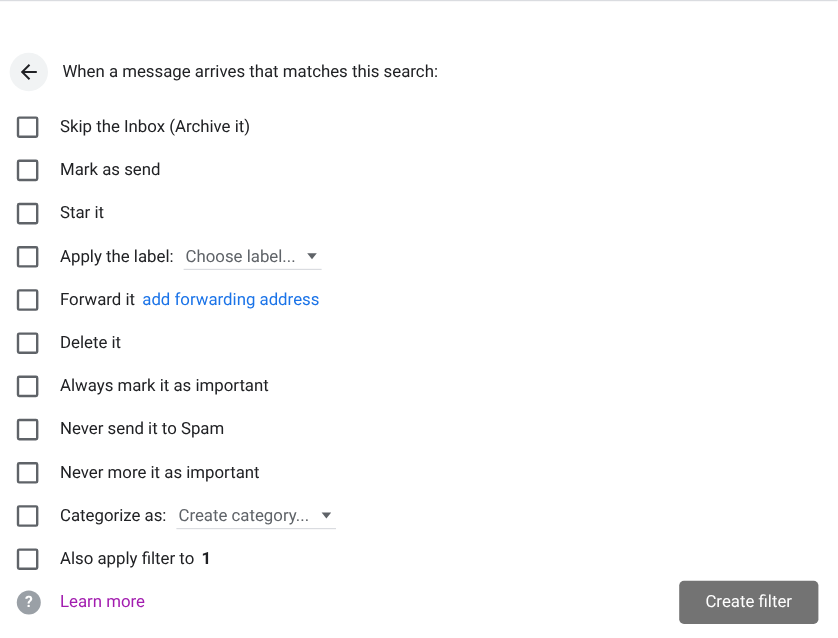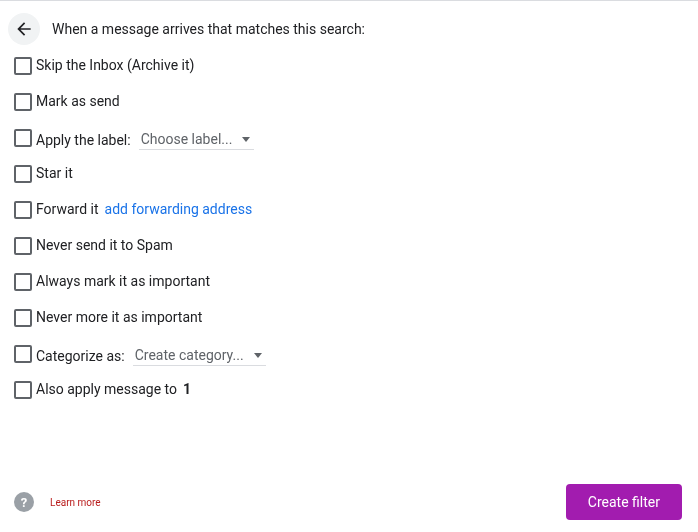--- a/index.html
+++ b/index.html
@@ -15,20 +15,21 @@
       width: 698px;
       height: 532px;
       position: relative;
       border-top: 1px solid #dadce0;
     }
     .header {
       display: flex;
       align-items: center;
       padding: 12px 8px 8px 8px;
       gap: 12px;
+      margin-top: 31px;
     }
     .back-btn {
       width: 32px;
       height: 32px;
       border-radius: 50%;
       background: #f1f3f4;
       display: flex;
       align-items: center;
       justify-content: center;
       cursor: pointer;
@@ -41,23 +42,23 @@
     }
     .header-title {
       font-size: 14px;
       color: #202124;
     }
     .options {
       padding: 4px 0 0 14px;
     }
     .option-row {
       display: flex;
-      align-items: flex-start;
+      align-items: center;
       min-height: 36px;
-      gap: 4px;
+      gap: 18px;
     }
     .checkbox {
       width: 18px;
       height: 18px;
       border: 2px solid #5f6368;
       border-radius: 2px;
       cursor: pointer;
       flex-shrink: 0;
       background: #fff;
     }
@@ -116,26 +117,26 @@
       background: #9aa0a6;
       color: #fff;
       display: flex;
       align-items: center;
       justify-content: center;
       font-size: 13px;
       font-weight: 700;
       cursor: pointer;
     }
     .learn-more {
-      color: #b91c1c;
-      font-size: 10px;
+      color: #a21caf;
+      font-size: 14px;
       cursor: pointer;
     }
     .create-btn {
-      background: #a21caf;
+      background: #737373;
       color: #fff;
       border: none;
       border-radius: 4px;
       padding: 10px 22px;
       font-size: 14px;
       font-family: inherit;
       cursor: pointer;
     }
   </style>
 </head>
@@ -157,51 +158,55 @@
     <div class="option-label">Skip the Inbox (Archive it)</div>
   </div>
 
   <div class="option-row">
     <div class="checkbox"></div>
     <div class="option-label">Mark as send</div>
   </div>
 
   <div class="option-row">
     <div class="checkbox"></div>
+    <div class="option-label">Star it</div>
+  </div>
+
+  <div class="option-row">
+    <div class="checkbox"></div>
     <div class="option-label">
       <span>Apply the label:</span>
       <span class="dropdown">
         <span>Choose label...</span>
         <span class="dropdown-caret"></span>
       </span>
     </div>
   </div>
 
   <div class="option-row">
     <div class="checkbox"></div>
-    <div class="option-label">Star it</div>
-  </div>
-
-  <div class="option-row">
-    <div class="checkbox"></div>
     <div class="option-label">
       <span>Forward it</span>
       <span class="link">add forwarding address</span>
     </div>
   </div>
 
+  <div class="option-row">
+    <div class="checkbox"></div>
+    <div class="option-label">Delete it</div>
+  </div>
+
+  <div class="option-row">
+    <div class="checkbox"></div>
+    <div class="option-label">Always mark it as important</div>
+  </div>
 
   <div class="option-row">
     <div class="checkbox"></div>
     <div class="option-label">Never send it to Spam</div>
-  </div>
-
-  <div class="option-row">
-    <div class="checkbox"></div>
-    <div class="option-label">Always mark it as important</div>
   </div>
 
   <div class="option-row">
     <div class="checkbox"></div>
     <div class="option-label">Never more it as important</div>
   </div>
 
   <div class="option-row">
     <div class="checkbox"></div>
     <div class="option-label">
@@ -209,21 +214,21 @@
       <span class="dropdown">
         <span>Create category...</span>
         <span class="dropdown-caret"></span>
       </span>
     </div>
   </div>
 
   <div class="option-row">
     <div class="checkbox"></div>
     <div class="option-label">
-      <span>Also apply message to</span>
+      <span>Also apply filter to</span>
       <span class="bold-count">1</span>
     </div>
   </div>
 
 </div>
 
 <div class="footer">
   <div class="footer-left">
     <div class="help-icon">?</div>
     <div class="learn-more">Learn more</div>

